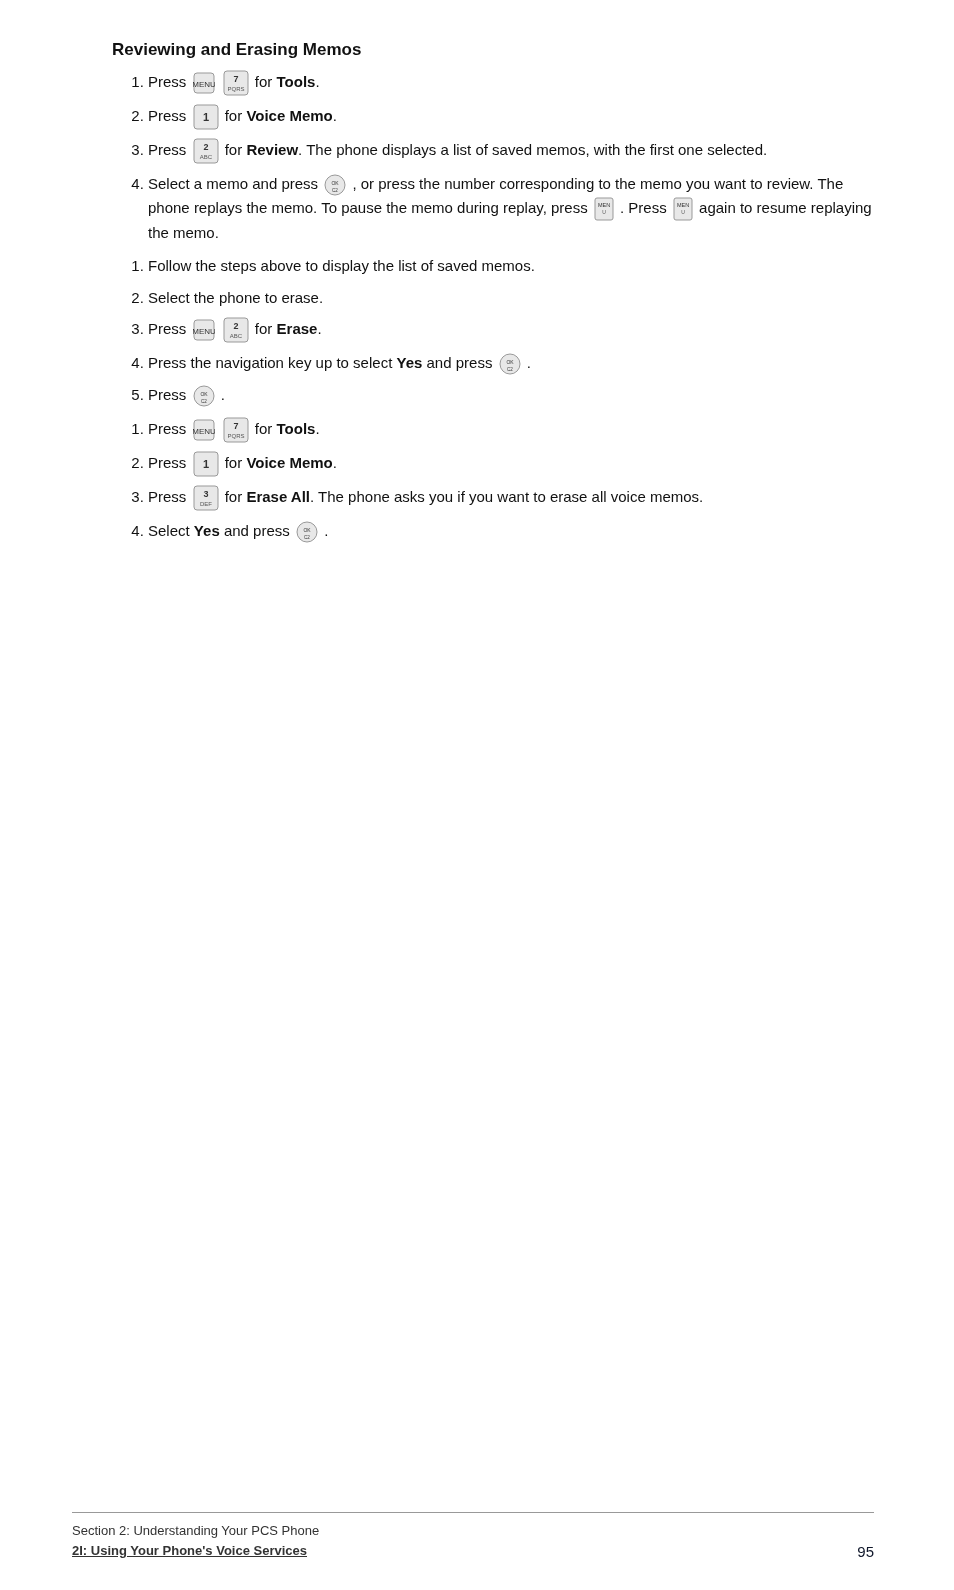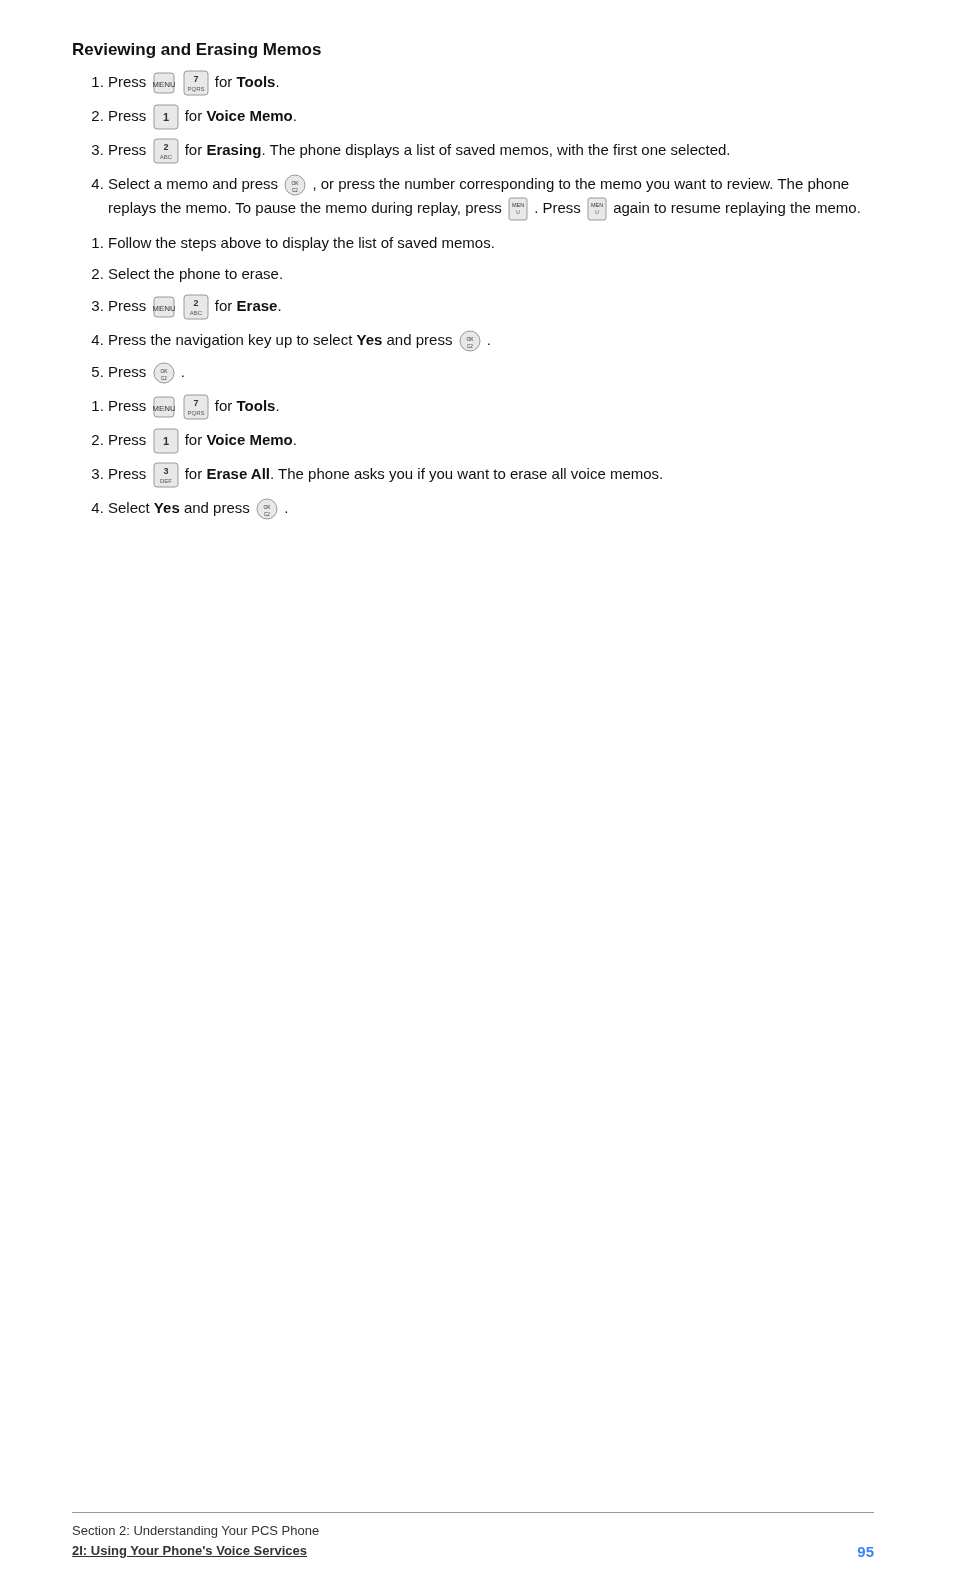--- a/index.html
+++ b/index.html
@@ -8,21 +8,21 @@
       background: #fff;
       font-family: Arial, Helvetica, sans-serif;
       font-size: 15px;
       color: #111;
       width: 954px;
       min-height: 1590px;
       position: relative;
     }
 
     .page {
-      padding: 40px 80px 60px 72px;
+      padding: 40px 80px 60px 112px;
       min-height: 1590px;
       position: relative;
     }
 
     h2 {
       font-size: 17px;
       font-weight: bold;
       margin-bottom: 10px;
       margin-top: 0;
     }
@@ -76,22 +76,22 @@
     }
 
     .footer-left {
       font-size: 13px;
       color: #333;
       line-height: 1.5;
     }
 
     .footer-right {
       font-size: 15px;
-      font-weight: bold;
-      color: #3b82f6;
+      font-weight: normal;
+      color: #0f172a;
     }
 
     .footer-left .footer-title {
       font-weight: bold;
       text-decoration: underline;
     }
   </style>
 </head>
 <body>
 
@@ -134,21 +134,21 @@
 
     <li>
       <span>Press </span>
       <span class="btn-icon">
         <svg width="26" height="26" viewBox="0 0 26 26">
           <rect x="1" y="1" width="24" height="24" rx="3" ry="3" fill="#e8e8e8" stroke="#999" stroke-width="1"></rect>
           <text x="13" y="12" font-size="9" text-anchor="middle" fill="#333" font-family="Arial" font-weight="bold">2</text>
           <text x="13" y="21" font-size="6" text-anchor="middle" fill="#555" font-family="Arial">ABC</text>
         </svg>
       </span>
-      <span> for <strong>Erasing</strong>. The phone displays a list of saved memos, with the first one selected.</span>
+      <span> for <strong>Review</strong>. The phone displays a list of saved memos, with the first one selected.</span>
     </li>
 
     <li>
       <span>Select a memo and press </span>
       <span class="btn-icon">
         <svg width="22" height="22" viewBox="0 0 22 22">
           <rect x="1" y="1" width="20" height="20" rx="10" ry="10" fill="#e8e8e8" stroke="#999" stroke-width="1"></rect>
           <text x="11" y="11" font-size="5" text-anchor="middle" fill="#333" font-family="Arial">OK</text>
           <text x="11" y="18" font-size="4.5" text-anchor="middle" fill="#333" font-family="Arial">C2</text>
         </svg>

